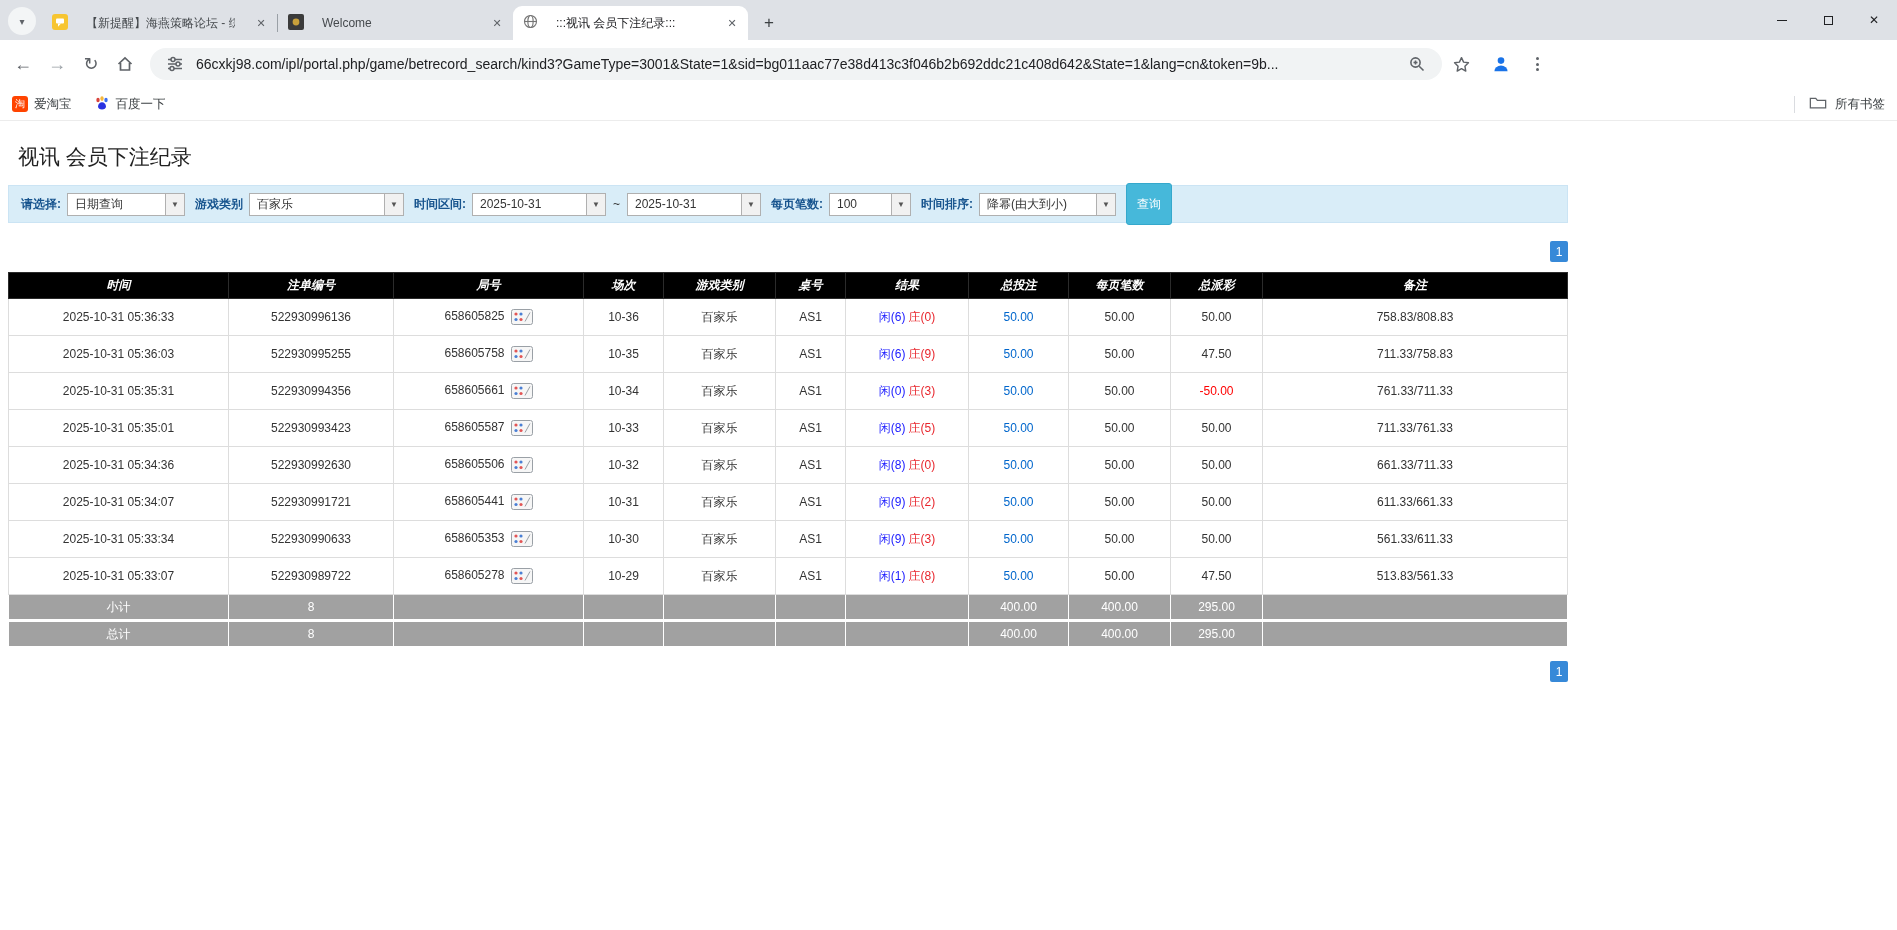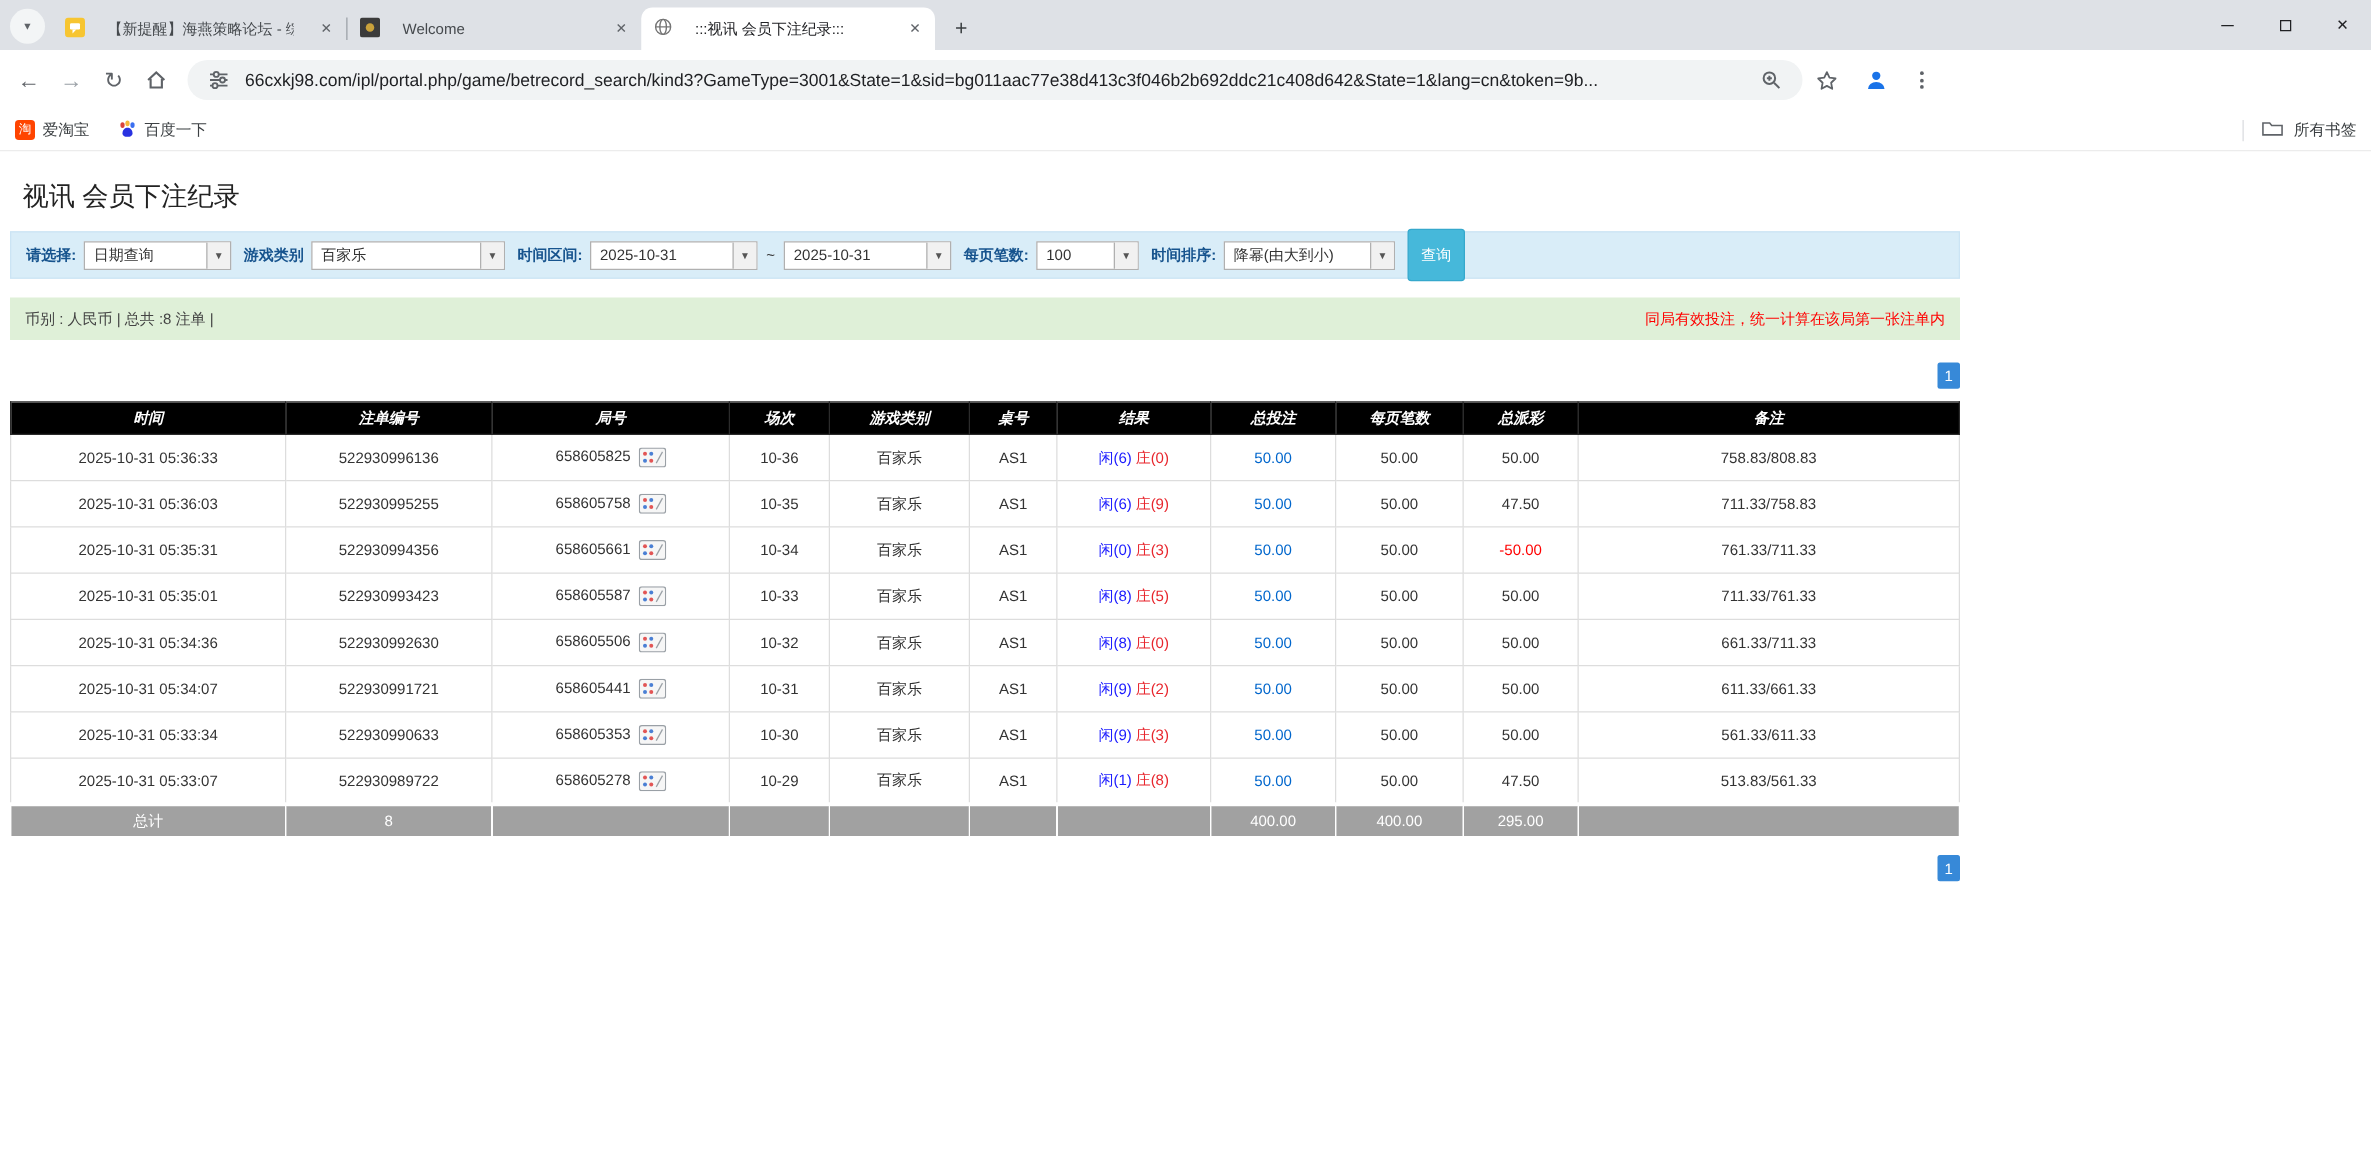--- a/index.html
+++ b/index.html
@@ -244,24 +244,20 @@
 
     <span class="f-label">时间排序:</span>
     <div class="combo w-sort">
       <span class="combo-txt">降幂(由大到小)</span>
       <span class="combo-arrow">▼</span>
     </div>
 
     <button class="search-btn">查询</button>
   </div>
 
-  <div class="infobar">
-    <span>币别 : 人民币 | 总共 :8 注单 |</span>
-    <span class="notice">同局有效投注，统一计算在该局第一张注单内</span>
-  </div>
 
   <div class="pagerow">
     <div class="page-btn">1</div>
   </div>
 
   <table class="bet-table">
     <colgroup>
       <col style="width:220px">
         <col style="width:165px">
         <col style="width:190px">
@@ -461,20 +457,33 @@
           <td>百家乐</td>
           <td>AS1</td>
           <td><span class="res-player">闲(1)</span><span class="res-banker">庄(8)</span></td>
           <td><a class="bet-link">50.00</a></td>
           <td>50.00</td>
           <td>47.50</td>
           <td>513.83/561.33</td>
         </tr>
       </tbody>
     <tbody class="summary">
+      <tr>
+        <td>小计</td>
+        <td>8</td>
+        <td></td>
+          <td></td>
+          <td></td>
+        <td></td>
+          <td></td>
+        <td>400.00</td>
+        <td>400.00</td>
+        <td>295.00</td>
+        <td></td>
+      </tr>
       <tr class="total-row">
         <td>总计</td>
         <td>8</td>
         <td></td>
           <td></td>
           <td></td>
         <td></td>
           <td></td>
         <td>400.00</td>
         <td>400.00</td>

